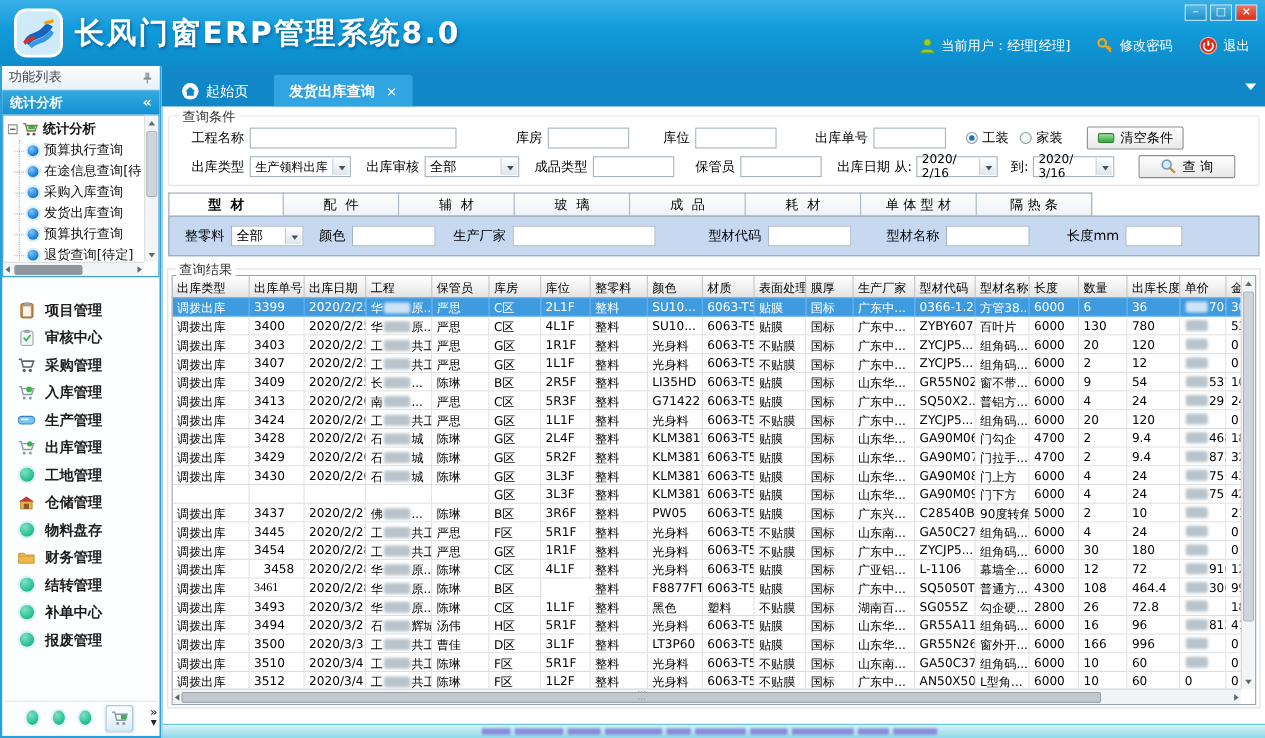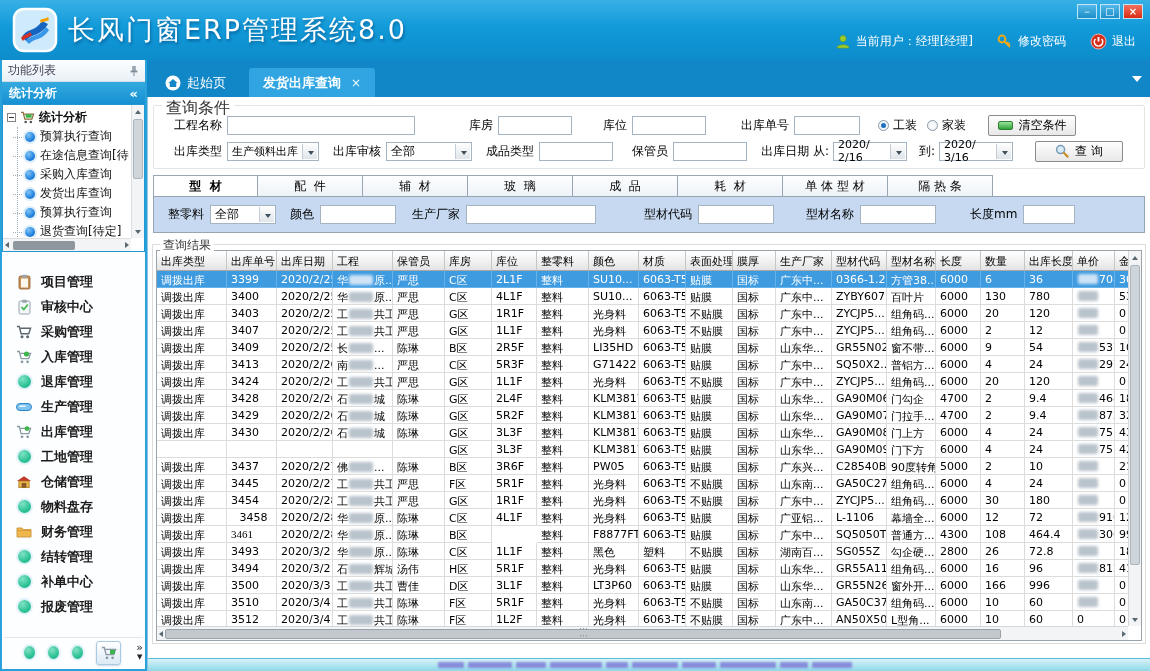--- a/index.html
+++ b/index.html
@@ -6,21 +6,21 @@
   html,body { background:#9aa8b0; }
   body { font-family:"DejaVu Sans","Liberation Sans",sans-serif; }
   #app { position:relative; width:1150px; height:671px; background:#fff; overflow:hidden;
          box-shadow: inset 0 0 0 2px #1e9cd8; }
 
   
   .header { position:absolute; top:0; left:0; right:0; height:60px;
             background:linear-gradient(180deg,#38b0e6 0%,#119ad9 45%,#0d8ccb 100%); }
   .brand { position:absolute; left:12px; top:7px; display:flex; align-items:center; gap:10px; }
   .logo { width:46px; height:46px; }
-  .app-title { color:#fff; font-size:27px; font-weight:normal; letter-spacing:2px;
+  .app-title { color:#fff; font-size:27px; font-weight:bold; letter-spacing:2px;
                text-shadow:1px 2px 3px rgba(0,60,110,.55); }
   .win-controls { position:absolute; top:4px; right:7px; display:flex; gap:3px; }
   .wc { width:20px; height:15px; text-align:center; line-height:13px; font-size:10px; color:#fff;
         border:1px solid #bfe6f7; background:linear-gradient(#54b8e8,#1e8fc9); cursor:default; }
   .wc.close { background:linear-gradient(#f3705e,#d92c14); font-weight:bold; }
   .user-bar { position:absolute; right:14px; top:33px; display:flex; align-items:center; gap:7px;
               color:#fff; font-size:12px; }
   .user-bar .gap { width:10px; }
   .ubar-item { display:flex; align-items:center; gap:5px; }
 
@@ -75,21 +75,21 @@
          color:#fff; font-size:13px; cursor:pointer; border-radius:3px 3px 0 0; }
   .tab.home { left:4px; }
   .tab.active { left:102px; background:#31a5e2; font-weight:bold; }
   .tab .close-x { font-size:12px; font-weight:normal; opacity:.95; margin-left:4px; cursor:pointer; }
   .strip-dd { position:absolute; right:8px; top:16px; width:0; height:0;
               border-left:5px solid transparent; border-right:5px solid transparent; border-top:6px solid #fff; cursor:pointer; }
   .content { position:absolute; top:37px; left:0; right:0; bottom:0; background:#fff; border-left:1px solid #8ec4e4; }
 
   
   .gbox { position:absolute; border:1px solid #d9d9d9; border-radius:2px; }
-  .gbox .legend { position:absolute; top:-8px; left:8px; background:#fff; padding:0 4px; font-size:16px; color:#333; }
+  .gbox .legend { position:absolute; top:-8px; left:8px; background:#fff; padding:0 4px; font-size:12px; color:#333; }
   .qbox { top:8px; left:5px; right:5px; height:64px; border-color:#e3e3e3; }
   .qrow { position:absolute; left:0; right:0; height:22px; display:flex; align-items:center; }
   .qrow1 { top:8px; } .qrow2 { top:34px; }
   .flabel { font-size:12px; color:#000; text-align:right; }
   .tbox { height:19px; border:1px solid #a5b4c3; background:#fff; }
   .combo { position:relative; height:19px; border:1px solid #a5b4c3; background:#fff; font-size:12px;
            display:flex; align-items:center; padding:0 18px 0 4px; }
   .combo::after { content:""; position:absolute; right:1px; top:1px; bottom:1px; width:14px;
                   background:linear-gradient(#fdfdfd,#dfe5ea); border-left:1px solid #c4cdd6; }
   .combo .arr { position:absolute; right:4px; top:8px; width:0; height:0; z-index:1;
@@ -297,26 +297,20 @@
               <path d="M1 1.5 h2.3 l1.8 7.2 h7.6 l1.9 -5.4 h-10" fill="none" stroke="#8a9aa5" stroke-width="1.3"></path>
               <circle cx="6" cy="11.8" r="1.4" fill="#8a9aa5"></circle>
               <circle cx="11.6" cy="11.8" r="1.4" fill="#8a9aa5"></circle>
               <circle cx="10.5" cy="4" r="2.6" fill="#3bb54a"></circle>
             </svg>
           </span>
           <span>入库管理</span>
         </div>
         <div class="menu-item">
           <span class="menu-ico">
-            <span class="tealdot"></span>
-          </span>
-          <span>退库管理</span>
-        </div>
-        <div class="menu-item">
-          <span class="menu-ico">
             <svg width="16" height="10" viewBox="0 0 16 10">
               <rect x="0.5" y="1.5" width="15" height="7" rx="3.5" fill="#7ec3f0" stroke="#2e86c8" stroke-width="1"></rect>
               <rect x="3" y="3.4" width="7" height="1.6" rx="0.8" fill="#ffffff" opacity="0.85"></rect>
             </svg>
           </span>
           <span>生产管理</span>
         </div>
         <div class="menu-item">
           <span class="menu-ico">
             <svg width="16" height="14" viewBox="0 0 16 14">

